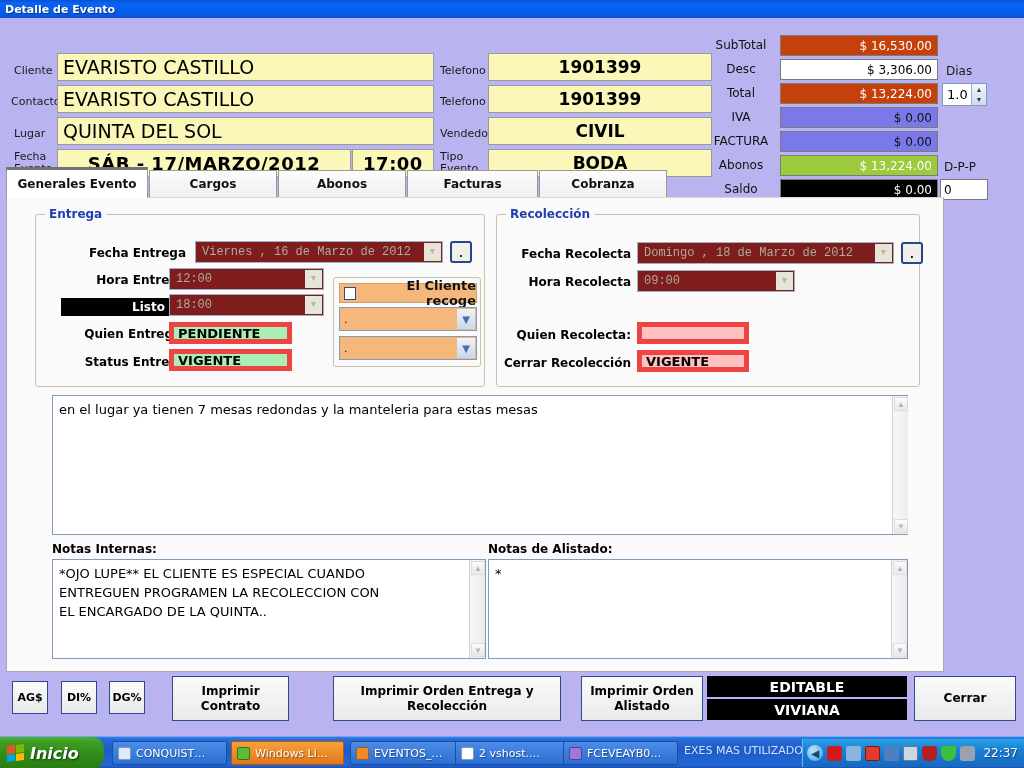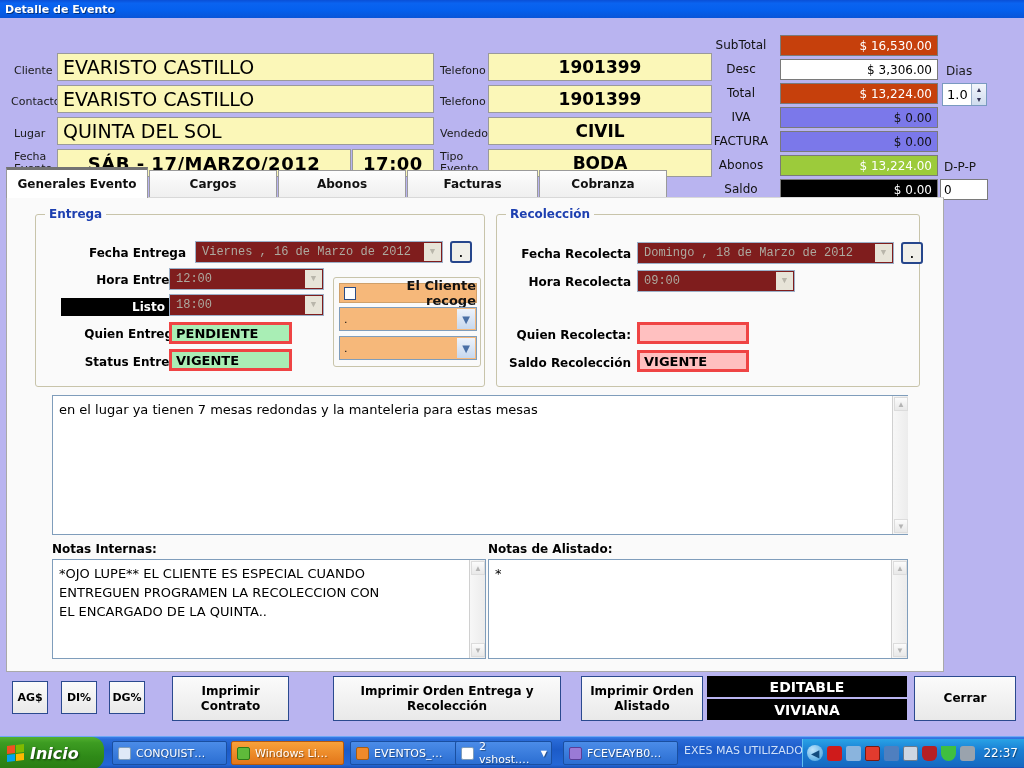--- a/index.html
+++ b/index.html
@@ -120,21 +120,21 @@
     background:#e7e4d8; display:flex; align-items:center; justify-content:center;
     color:#b9b6ab; font-size:9px;
   }
   .dotbtn {
     position:absolute; width:22px; height:22px; background:#f0efe9;
     border:2px solid #26468c; border-radius:3px;
     display:flex; align-items:flex-end; justify-content:center;
     font-size:12px; font-weight:bold; color:#000; padding-bottom:1px;
   }
   .valbox {
-    position:absolute; border:3px solid #ef4444; display:flex; align-items:center;
+    position:absolute; border:5px solid #ef4444; display:flex; align-items:center;
     padding-left:4px; font-size:13px; font-weight:bold; color:#000;
     font-family:"DejaVu Sans", sans-serif;
   }
   .vb-green { background:#a9eeb5; }
   .vb-pink  { background:#ffc0c0; }
 
   
   .recogepanel {
     position:absolute; border:1px solid #c8c4aa; border-radius:3px; background:#fafafa;text-align:right;
   }
@@ -395,21 +395,21 @@
 
       <span class="flabel" style="left:4px; top:60px; width:130px;">Hora Recolecta</span>
       <div class="ddisabled" style="left:140px; top:55px; width:158px; height:22px;">
         <span>09:00</span>
         <span class="arrow">▼</span>
       </div>
 
       <span class="flabel" style="left:0px; top:113px; width:134px;">Quien Recolecta:</span>
       <div class="valbox vb-pink" style="left:140px; top:107px; width:112px; height:22px;"></div>
 
-      <span class="flabel" style="left:-24px; top:141px; width:158px;">Saldo Recolección</span>
+      <span class="flabel" style="left:-24px; top:141px; width:158px;">Cerrar Recolección</span>
       <div class="valbox vb-pink" style="left:140px; top:135px; width:112px; height:22px;">VIGENTE</div>
     </div>
 
     <div class="ta" style="left:45px; top:197px; width:856px; height:140px;">en el lugar ya tienen 7 mesas redondas y la manteleria para estas mesas</div>
     <div class="sbar" style="left:885px; top:198px; height:138px;">
       <span class="ar up">▲</span>
       <span class="ar dn">▼</span>
     </div>
 
     <span class="notelbl" style="left:45px; top:344px;">Notas Internas:</span>
@@ -466,21 +466,21 @@
     <div class="tbitem hot" style="left:231px; width:113px;">
       <span class="ticon" style="background:#5fba3a; border:1px solid #2e7a18;"></span>
       <span>Windows Li…</span>
     </div>
 
     <div class="tbitem" style="left:350px; width:115px;">
       <span class="ticon" style="background:#f08a2a; border:1px solid #a85d12;"></span>
       <span>EVENTOS_…</span>
     </div>
 
-    <div class="tbitem" style="left:455px; width:97px; padding-right:28px;">
+    <div class="tbitem" style="left:455px; width:127px; padding-right:28px;">
       <span class="ticon" style="background:#ffffff; border:1px solid #7f9dbb;"></span>
       <span>2 vshost.…</span>
       <span style="position:absolute; right:4px; font-size:8px;">▼</span>
     </div>
 
     <div class="tbitem" style="left:563px; width:115px;">
       <span class="ticon" style="background:#9a7ad6; border:1px solid #5b3d96;"></span>
       <span>FCEVEAYB0…</span>
     </div>
 

